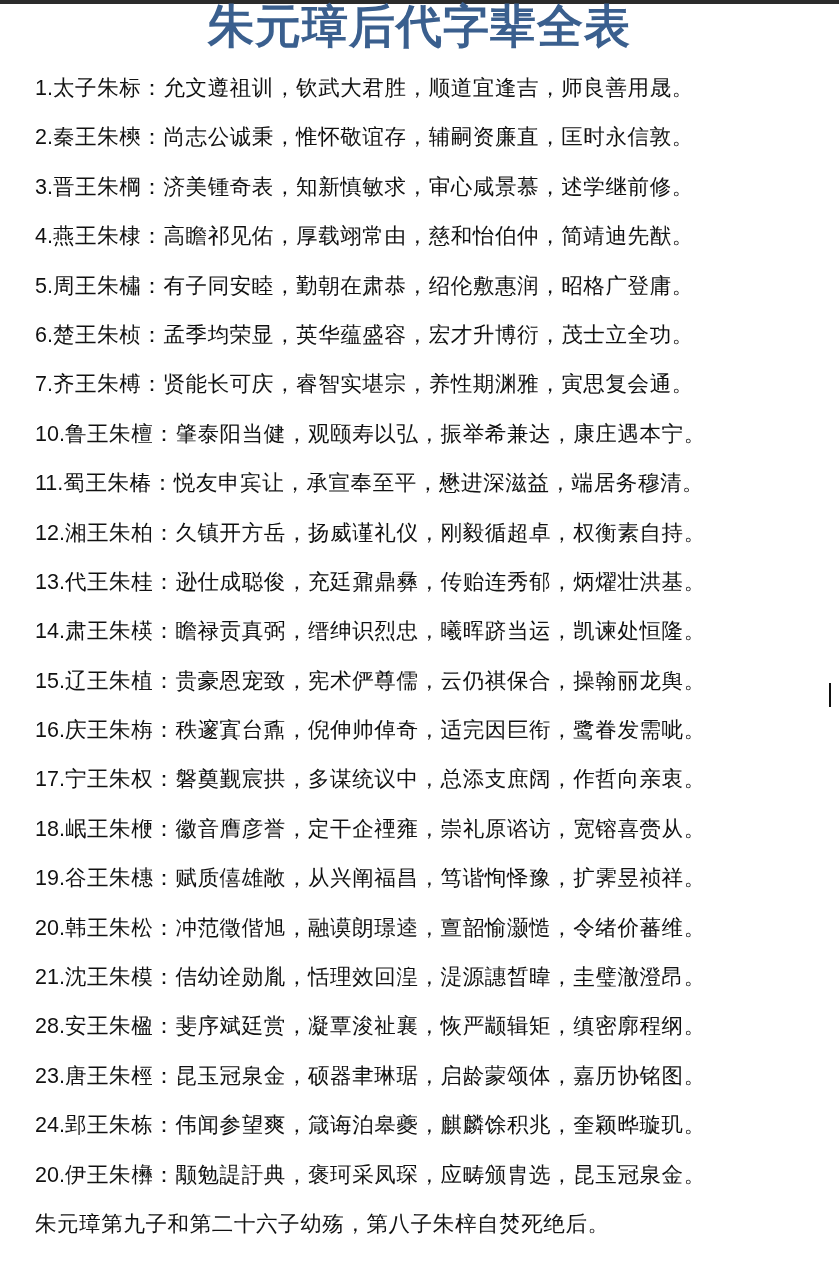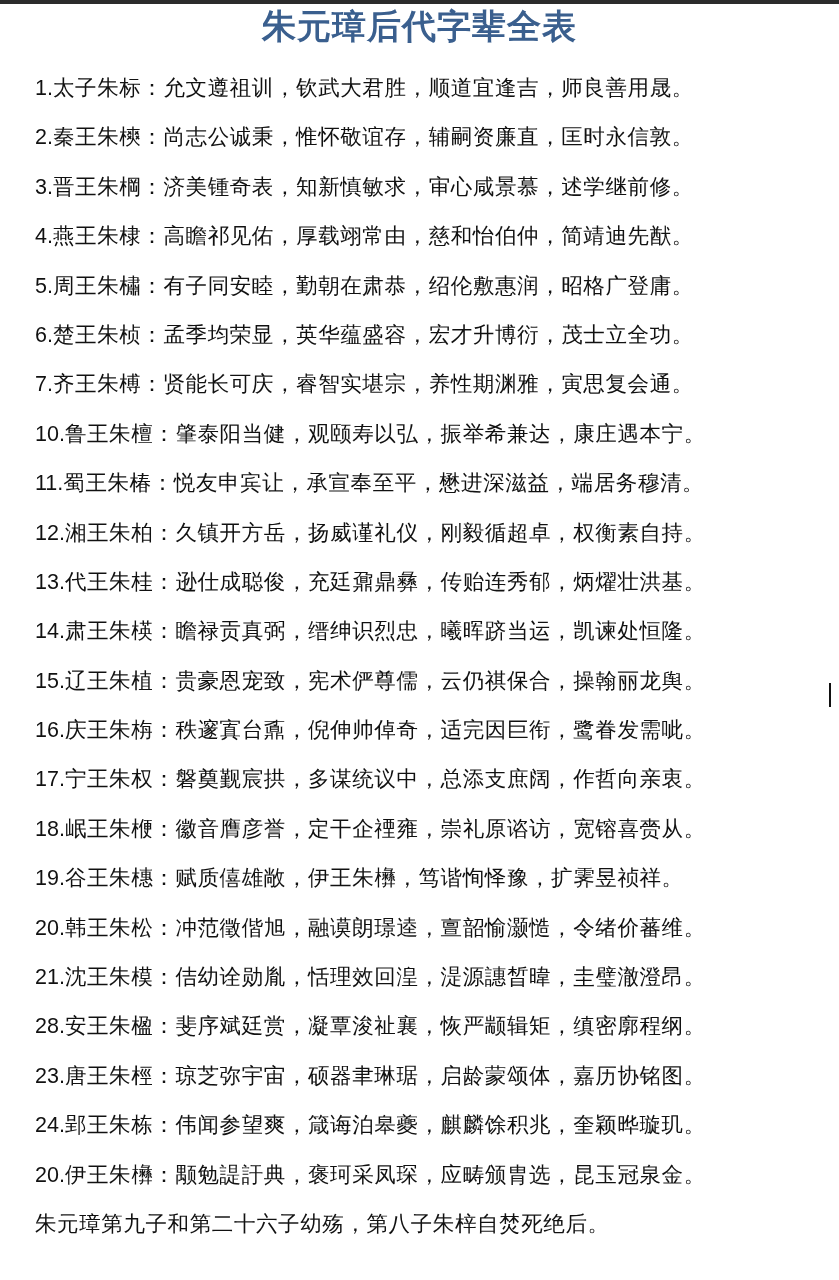--- a/index.html
+++ b/index.html
@@ -23,21 +23,21 @@
     background: #2b2b2b;
   }
   .title {
     position: absolute;
     left: 0;
     top: 4px;
     width: 839px;
     text-align: center;
     font-family: "DejaVu Sans", "Liberation Sans", sans-serif;
     font-weight: bold;
-    font-size: 34px;
+    font-size: 46px;
     line-height: 44px;
     color: #3a5f8e;
     letter-spacing: 1px;
   }
   .lines {
     position: absolute;
     left: 19px;
     top: 63px;
     width: 815px;
     margin-left: 16px;
@@ -79,23 +79,23 @@
     <div class="line"><span class="num">7.</span><span>齐王朱榑：</span><span>贤能长可庆，睿智实堪宗，养性期渊雅，寅思复会通。</span></div>
     <div class="line"><span class="num">10.</span><span>鲁王朱檀：</span><span>肇泰阳当健，观颐寿以弘，振举希兼达，康庄遇本宁。</span></div>
     <div class="line"><span class="num">11.</span><span>蜀王朱椿：</span><span>悦友申宾让，承宣奉至平，懋进深滋益，端居务穆清。</span></div>
     <div class="line"><span class="num">12.</span><span>湘王朱柏：</span><span>久镇开方岳，扬威谨礼仪，刚毅循超卓，权衡素自持。</span></div>
     <div class="line"><span class="num">13.</span><span>代王朱桂：</span><span>逊仕成聪俊，充廷鼐鼎彝，传贻连秀郁，炳燿壮洪基。</span></div>
     <div class="line"><span class="num">14.</span><span>肃王朱楧：</span><span>瞻禄贡真弼，缙绅识烈忠，曦晖跻当运，凯谏处恒隆。</span></div>
     <div class="line"><span class="num">15.</span><span>辽王朱植：</span><span>贵豪恩宠致，宪术俨尊儒，云仍祺保合，操翰丽龙舆。</span></div>
     <div class="line"><span class="num">16.</span><span>庆王朱栴：</span><span>秩邃寘台鼒，倪伸帅倬奇，适完因巨衔，鹭眷发需呲。</span></div>
     <div class="line"><span class="num">17.</span><span>宁王朱权：</span><span>磐奠觐宸拱，多谋统议中，总添支庶阔，作哲向亲衷。</span></div>
     <div class="line"><span class="num">18.</span><span>岷王朱楩：</span><span>徽音膺彦誉，定干企禋雍，崇礼原谘访，宽镕喜赍从。</span></div>
-    <div class="line"><span class="num">19.</span><span>谷王朱橞：</span><span>赋质僖雄敞，伊王朱㰘，笃谐恂怿豫，扩霁昱祯祥。</span></div>
+    <div class="line"><span class="num">19.</span><span>谷王朱橞：</span><span>赋质僖雄敞，从兴阐福昌，笃谐恂怿豫，扩霁昱祯祥。</span></div>
     <div class="line"><span class="num">20.</span><span>韩王朱松：</span><span>冲范徵偕旭，融谟朗璟逵，亶韶愉灏慥，令绪价蕃维。</span></div>
     <div class="line"><span class="num">21.</span><span>沈王朱模：</span><span>佶幼诠勋胤，恬理效回湟，湜源譓晳暐，圭璧澈澄昂。</span></div>
     <div class="line"><span class="num">28.</span><span>安王朱楹：</span><span>斐序斌廷赏，凝覃浚祉襄，恢严颛辑矩，缜密廓程纲。</span></div>
-    <div class="line"><span class="num">23.</span><span>唐王朱桱：</span><span>琼芝弥宇宙，硕器聿琳琚，启龄蒙颂体，嘉历协铭图。</span></div>
+    <div class="line"><span class="num">23.</span><span>唐王朱桱：</span><span>昆玉冠泉金，硕器聿琳琚，启龄蒙颂体，嘉历协铭图。</span></div>
     <div class="line"><span class="num">24.</span><span>郢王朱栋：</span><span>伟闻参望爽，箴诲泊皋夔，麒麟馀积兆，奎颖晔璇玑。</span></div>
     <div class="line"><span class="num">20.</span><span>伊王朱㰘：</span><span>颙勉諟訏典，褒珂采凤琛，应畴颁胄选，昆玉冠泉金。</span></div>
     <div class="line">朱元璋第九子和第二十六子幼殇，第八子朱梓自焚死绝后。</div>
   </div>
 
 <div class="cursor"></div>
 
 </body></html>

